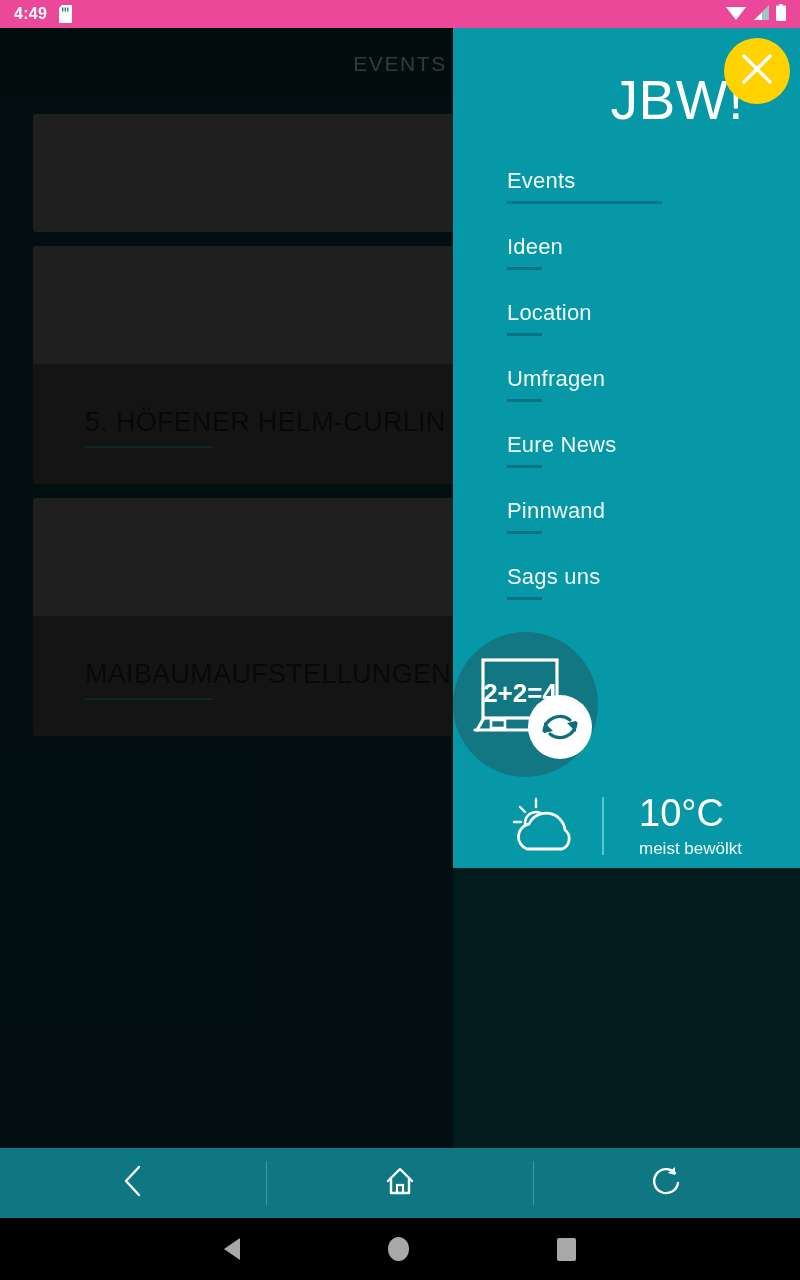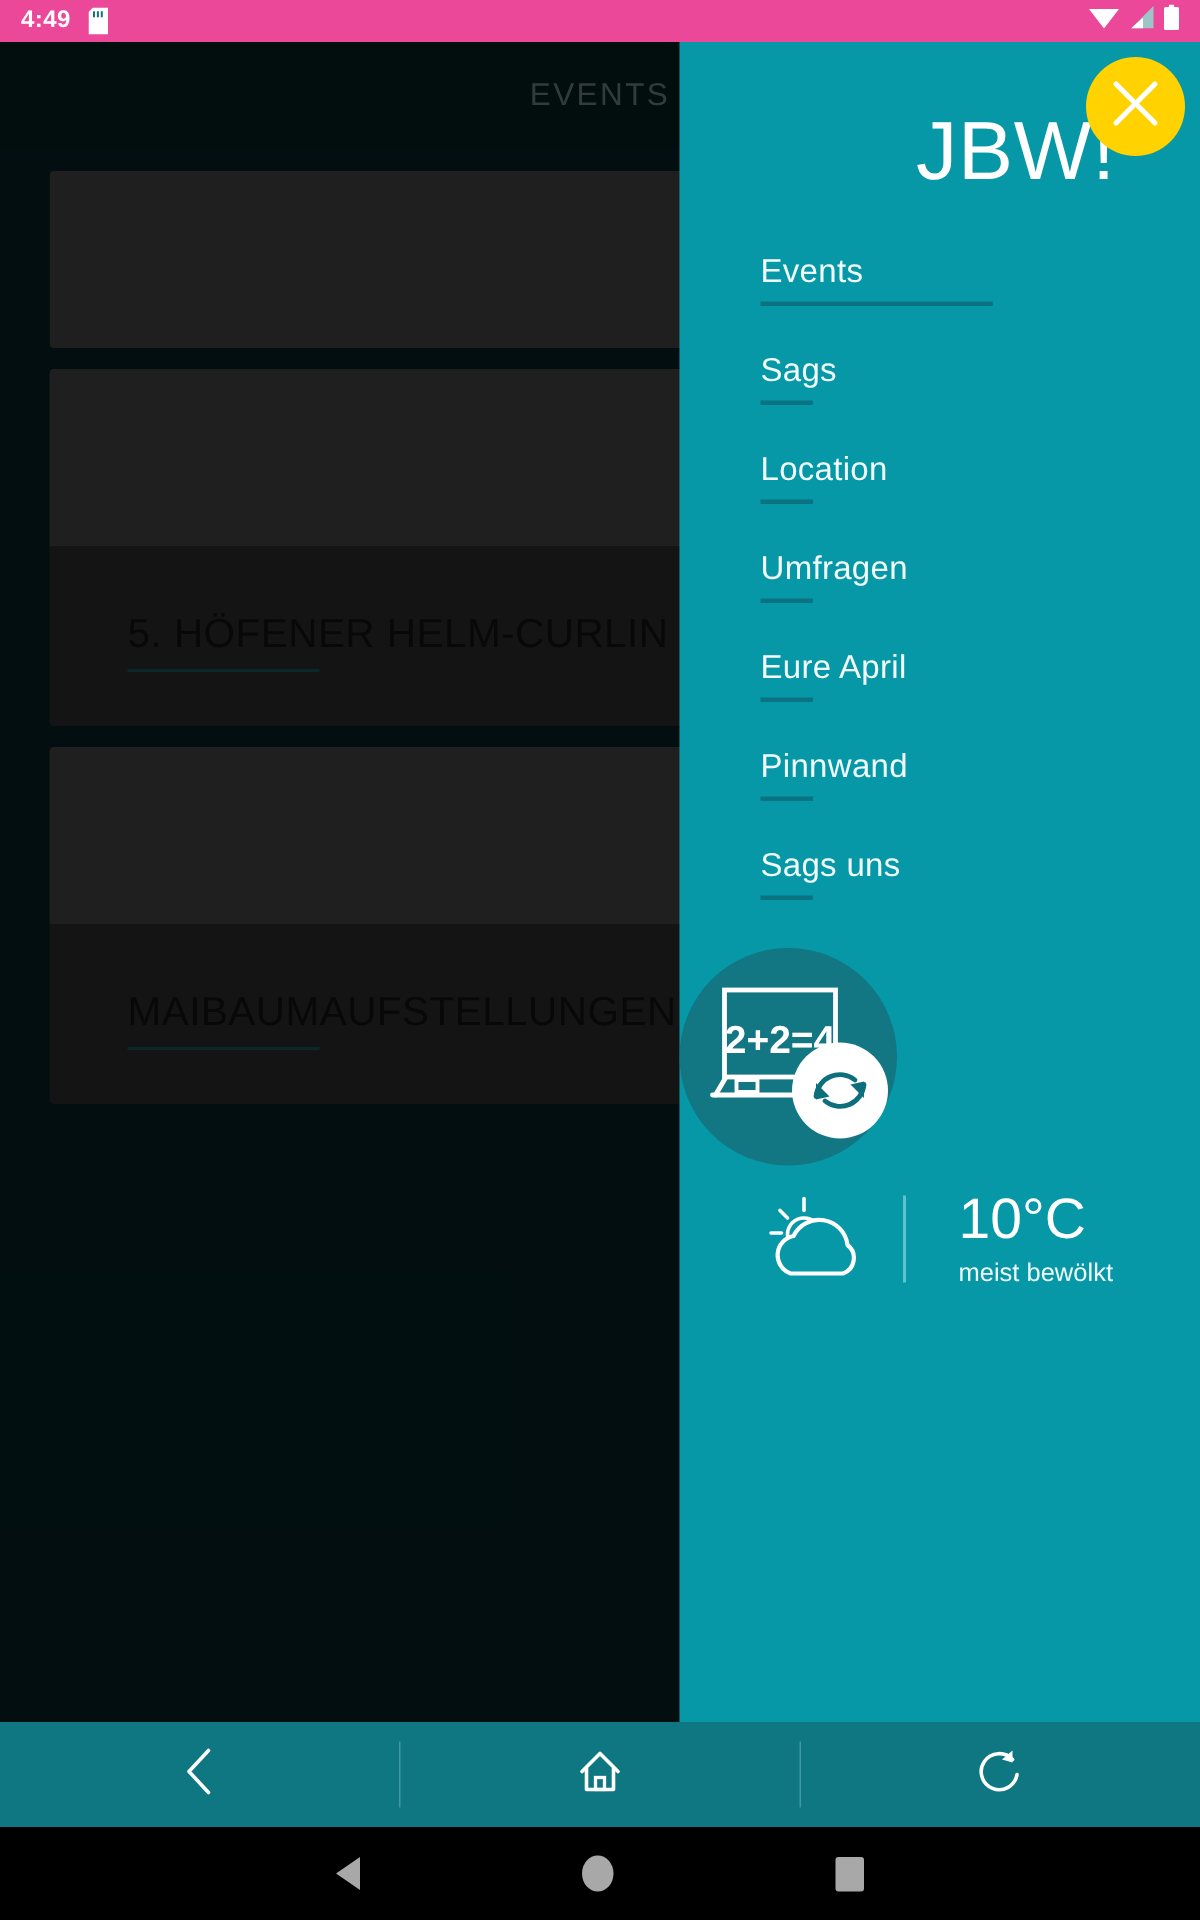--- a/index.html
+++ b/index.html
@@ -55,21 +55,21 @@
   }
 
   
   .scrim {
     position:absolute; top:28px; left:0; width:453px; height:1120px;
     background:rgba(0,0,0,0.45); z-index:10;
   }
 
   
   .drawer {
-    position:absolute; top:28px; left:453px; width:347px; height:1120px;
+    position:absolute; top:28px; left:453px; width:347px; height:840px;
     background:#0798a8; z-index:20; overflow:hidden;
   }
   .close-btn {
     position:absolute; top:10px; right:10px; width:66px; height:66px;
     border-radius:50%; background:#ffd200;
     display:flex; align-items:center; justify-content:center;
     cursor:pointer;
   }
   .brand { padding:46px 56px 0 0; text-align:right; }
   .brand-title {
@@ -233,33 +233,33 @@
     <div class="brand">
       <div class="brand-title">JBW!</div>
     </div>
 
     <div class="nav">
       <div class="nav-item active">
         <span class="nav-label">Events</span>
         <div class="nav-rule"></div>
       </div>
       <div class="nav-item">
-        <span class="nav-label">Sags</span>
+        <span class="nav-label">Ideen</span>
         <div class="nav-rule"></div>
       </div>
       <div class="nav-item">
         <span class="nav-label">Location</span>
         <div class="nav-rule"></div>
       </div>
       <div class="nav-item">
         <span class="nav-label">Umfragen</span>
         <div class="nav-rule"></div>
       </div>
       <div class="nav-item">
-        <span class="nav-label">Eure April</span>
+        <span class="nav-label">Eure News</span>
         <div class="nav-rule"></div>
       </div>
       <div class="nav-item">
         <span class="nav-label">Pinnwand</span>
         <div class="nav-rule"></div>
       </div>
       <div class="nav-item">
         <span class="nav-label">Sags uns</span>
         <div class="nav-rule"></div>
       </div>

